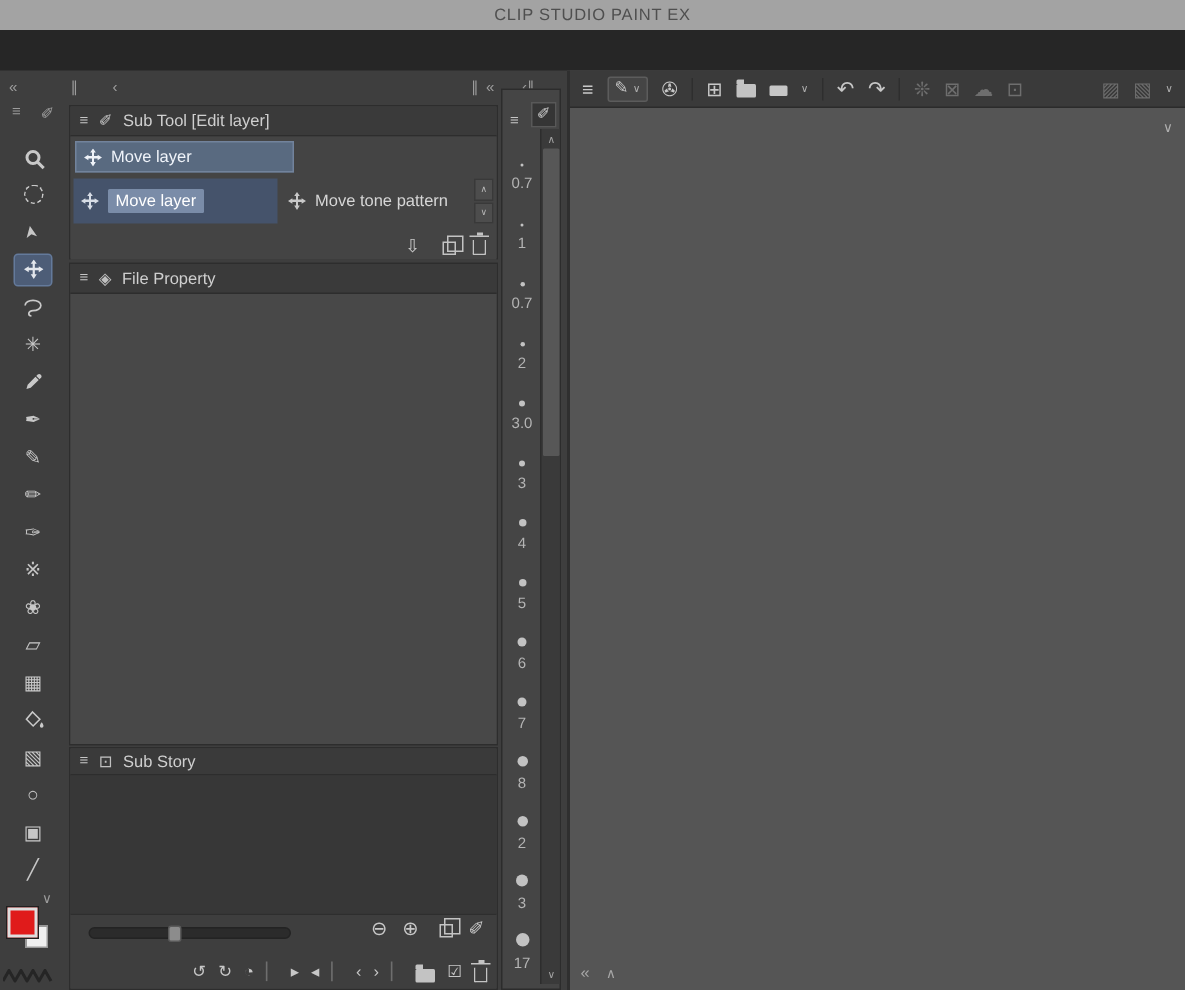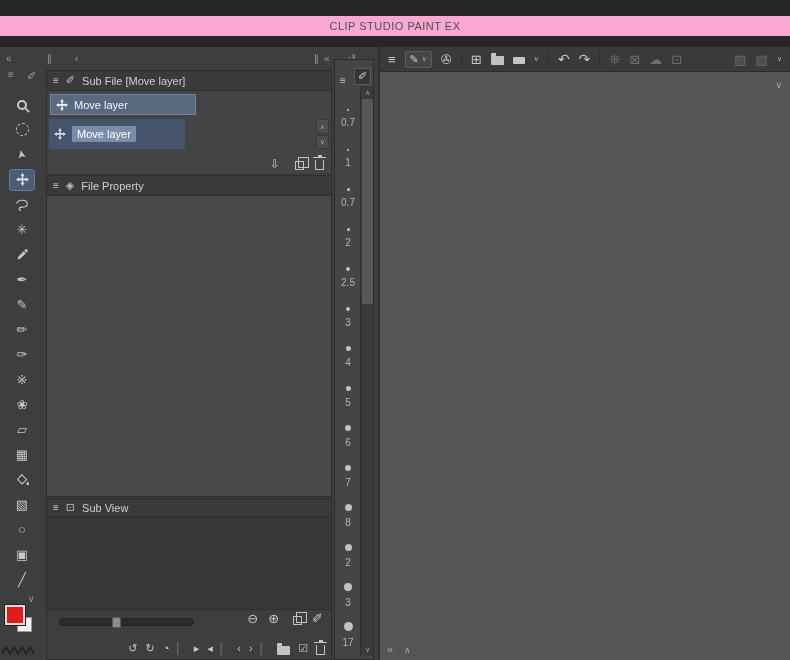--- a/index.html
+++ b/index.html
@@ -5,21 +5,21 @@
 *{margin:0;padding:0;box-sizing:border-box;user-select:none}
 html,body{width:790px;height:660px;overflow:hidden;background:#262626;
   font-family:"Liberation Sans","DejaVu Sans",sans-serif}
 #app{position:relative;width:790px;height:660px}
 .abs{position:absolute}
 .g{color:#c7c7c7;line-height:1;display:inline-block;font-size:13px}
 .dim{color:#6e6e6e}
 .small{font-size:10px}
 
 
-#titlebar{left:0;top:16px;width:790px;height:20px;background:#f9a8d4;text-align:center}
+#titlebar{left:0;top:0;width:790px;height:20px;background:#a3a3a3;text-align:center}
 #titlebar .t{font-size:11px;color:#4f4f4f;line-height:20px;letter-spacing:.5px}
 
 
 #menubar{left:0;top:20px;width:790px;height:27px;background:#333;
   border-bottom:1px solid #282828;display:flex;align-items:center;padding-left:7px}
 .menu-item{color:#d3d3d3;font-size:12px;padding:0 11px;line-height:27px;cursor:default}
 
 
 #left{left:0;top:47px;width:378px;height:613px;background:#3e3e3e}
 .dockctl{position:absolute;color:#9c9c9c;font-size:10px;line-height:12px}
@@ -234,35 +234,41 @@
     <span class="swatch" id="swatch-main" style="background: rgb(224, 27, 27);"></span>
 
     <svg id="zigzag" class="abs" width="34" height="9" viewBox="0 0 34 9">
         <polyline points="0,8 4,1 8,8 12,1 16,8 20,1 24,8 28,1 32,8" fill="none" stroke="#252525" stroke-width="2"></polyline>
       </svg>
 
     <div class="panel" id="subtool">
       <div class="panel-header">
         <span class="g small">≡</span>
         <span class="ph-ico">✐</span>
-        <span class="panel-title">Sub File [Move layer]</span>
+        <span class="panel-title">Sub Tool [Edit layer]</span>
       </div>
       <div class="body">
         <div class="group-tab">
           <svg width="12" height="12" viewBox="0 0 16 16">
               <path fill="#eef2f8" d="M8 0l2.5 3.5H8.9v3.2h3.2V5.5L16 8l-3.9 2.5V8.9H8.9v3.2h1.6L8 16l-2.5-3.9h1.6V8.9H3.9v1.6L0 8l3.9-2.5v1.2h3.2V3.5H5.5z"></path>
             </svg>
           <span>Move layer</span>
         </div>
         <div class="st-item" id="st-item-0">
           <svg width="12" height="12" viewBox="0 0 16 16">
               <path fill="#d7dde6" d="M8 0l2.5 3.5H8.9v3.2h3.2V5.5L16 8l-3.9 2.5V8.9H8.9v3.2h1.6L8 16l-2.5-3.9h1.6V8.9H3.9v1.6L0 8l3.9-2.5v1.2h3.2V3.5H5.5z"></path>
             </svg>
           <span class="chip">Move layer</span>
         </div>
+        <div class="st-item" id="st-item-1">
+          <svg width="12" height="12" viewBox="0 0 16 16">
+              <path fill="#c9c9c9" d="M8 0l2.5 3.5H8.9v3.2h3.2V5.5L16 8l-3.9 2.5V8.9H8.9v3.2h1.6L8 16l-2.5-3.9h1.6V8.9H3.9v1.6L0 8l3.9-2.5v1.2h3.2V3.5H5.5z"></path>
+            </svg>
+          <span>Move tone pattern</span>
+        </div>
         <div class="spin">
           <div>∧</div>
           <div>∨</div>
         </div>
         <div class="st-actions">
           <span class="g" style="font-size:12px">⇩</span>
           <span class="i-copy"></span>
           <span class="i-trash"></span>
         </div>
       </div>
@@ -274,21 +280,21 @@
         <span class="ph-ico">◈</span>
         <span class="panel-title">File Property</span>
       </div>
       <div class="body"></div>
     </div>
 
     <div class="panel" id="subview">
       <div class="panel-header">
         <span class="g small">≡</span>
         <span class="ph-ico">⊡</span>
-        <span class="panel-title">Sub View</span>
+        <span class="panel-title">Sub Story</span>
       </div>
       <div class="body"></div>
       <div class="sv-controls">
         <div class="slider">
           <span class="thumb"></span>
         </div>
         <div class="sv-r1">
           <span class="g">⊖</span>
           <span class="g">⊕</span>
           <span class="i-copy"></span>
@@ -329,21 +335,21 @@
           <div class="size-cell">
             <span class="size-dot" style="height: 3px; width: 3px;"></span>
             <span class="size-label">0.7</span>
           </div>
           <div class="size-cell">
             <span class="size-dot" style="height: 3px; width: 3px;"></span>
             <span class="size-label">2</span>
           </div>
           <div class="size-cell">
             <span class="size-dot" style="height: 4px; width: 4px;"></span>
-            <span class="size-label">2.5</span>
+            <span class="size-label">3.0</span>
           </div>
           <div class="size-cell">
             <span class="size-dot" style="height: 4px; width: 4px;"></span>
             <span class="size-label">3</span>
           </div>
           <div class="size-cell">
             <span class="size-dot" style="height: 5px; width: 5px;"></span>
             <span class="size-label">4</span>
           </div>
           <div class="size-cell">

